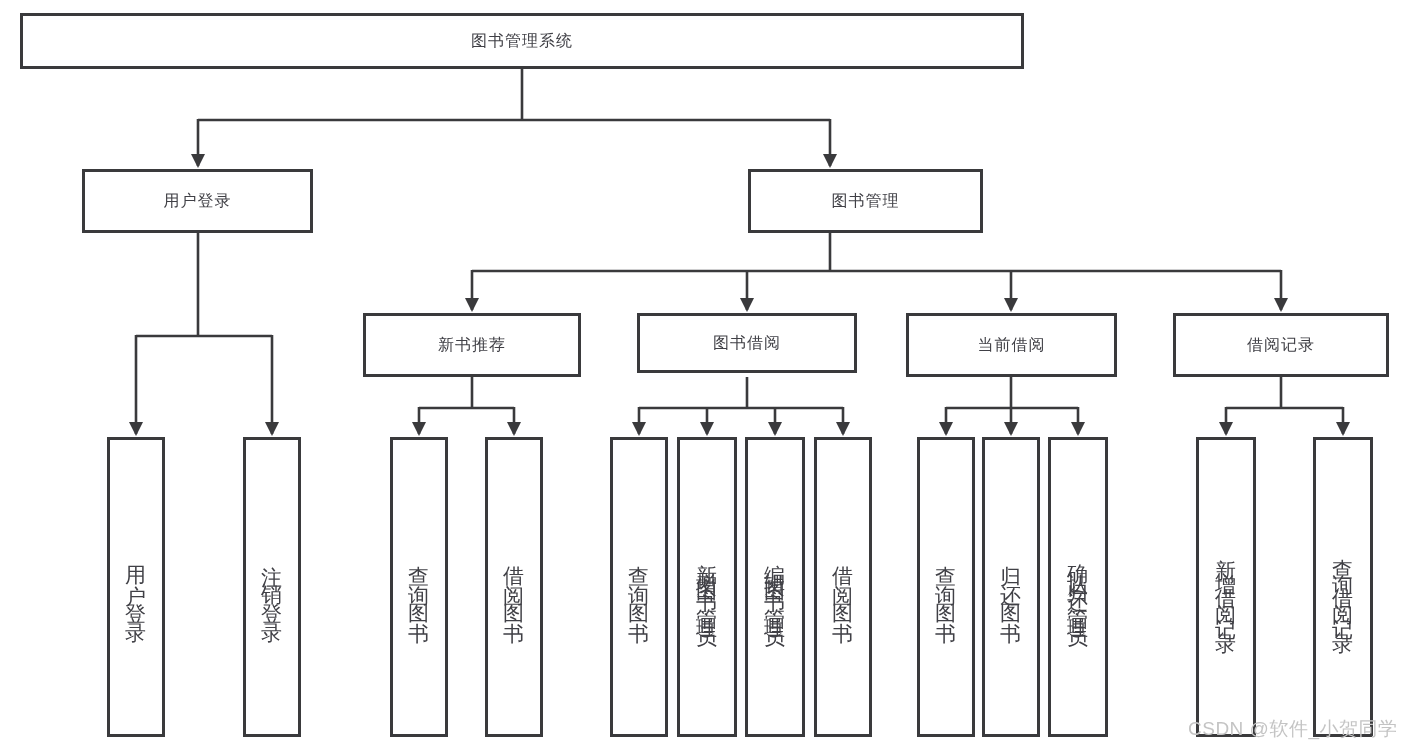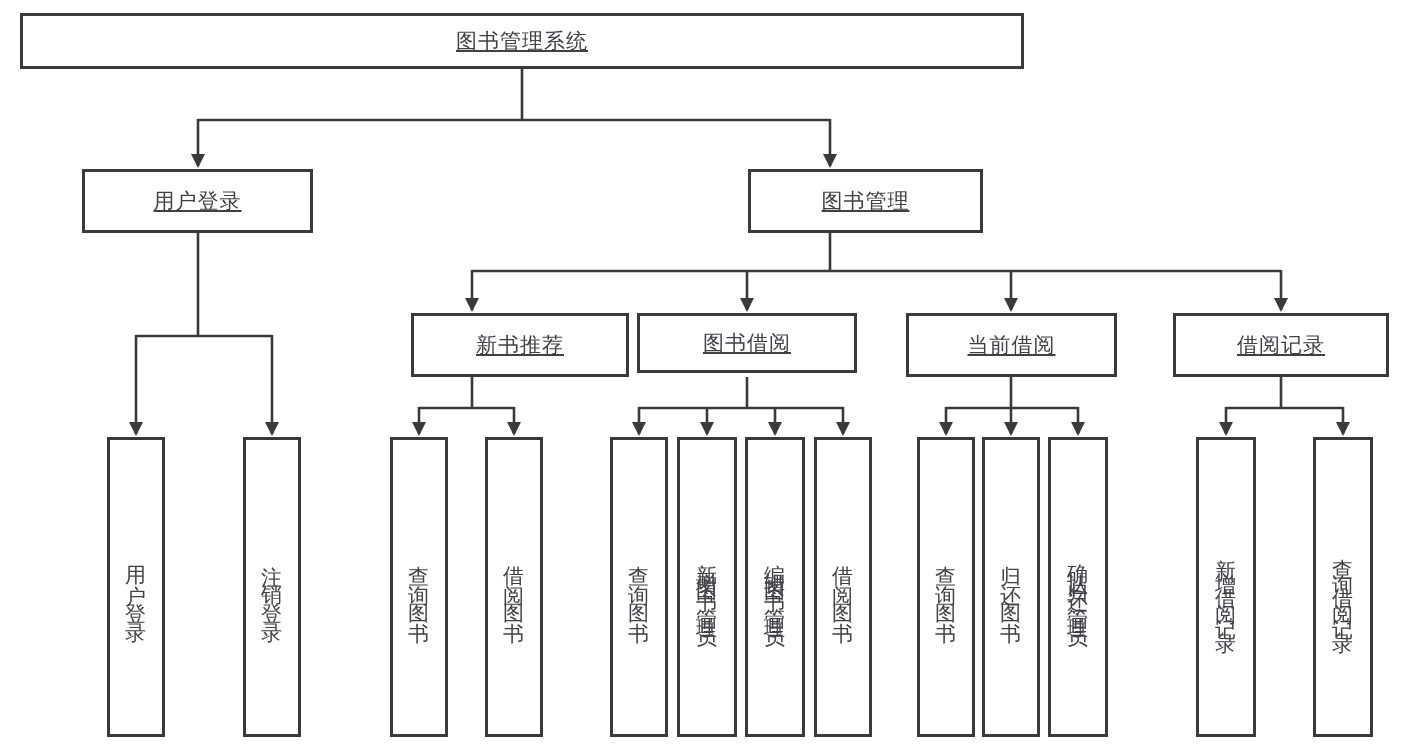--- a/index.html
+++ b/index.html
@@ -8,21 +8,21 @@
     font-family:"Liberation Sans","DejaVu Sans",sans-serif;
     color:#404046;
   }
   svg.wires{position:absolute;left:0;top:0;z-index:1;}
   .box{
     position:absolute;box-sizing:border-box;background:#ffffff;
     border:3px solid #3a3a3c;
     display:flex;align-items:center;justify-content:center;
     z-index:2;
   }
-  .h-label{font-size:21px;letter-spacing:1px;white-space:nowrap;text-decoration:underline;}
+  .h-label{font-size:16px;letter-spacing:1px;white-space:nowrap;}
   .v-label{
     writing-mode:vertical-rl;text-orientation:mixed;
     font-size:21px;line-height:1;white-space:nowrap;
   }
   .sp4{letter-spacing:19px;}
   .sp6{letter-spacing:15px;}
   .sp9{letter-spacing:9px;}
   .watermark{
     position:absolute;left:1188px;top:716px;z-index:5;
     font-size:19px;color:#c4c4c4;letter-spacing:0.5px;white-space:nowrap;
@@ -80,21 +80,21 @@
     <span class="h-label">图书管理系统</span>
   </div>
 
   <div class="box" style="left:82px;top:169px;width:231px;height:64px;">
     <span class="h-label">用户登录</span>
   </div>
   <div class="box" style="left:712px;top:169px;width:235px;height:64px;margin-left:36px;">
     <span class="h-label">图书管理</span>
   </div>
 
-  <div class="box" style="left:363px;top:313px;width:218px;height:64px;margin-left:48px;">
+  <div class="box" style="left:363px;top:313px;width:218px;height:64px;">
     <span class="h-label">新书推荐</span>
   </div>
   <div class="box" style="left:637px;top:313px;width:220px;height:60px;">
     <span class="h-label">图书借阅</span>
   </div>
   <div class="box" style="left:1173px;top:313px;width:216px;height:64px;">
     <span class="h-label">借阅记录</span>
   </div>
   <div class="box" style="left:906px;top:313px;width:211px;height:64px;">
     <span class="h-label">当前借阅</span>
@@ -137,13 +137,14 @@
     <span class="v-label sp9">确认归还（管理员）</span>
   </div>
 
   <div class="box" style="left:1196px;top:437px;width:60px;height:300px;">
     <span class="v-label sp6">新增借阅记录</span>
   </div>
   <div class="box" style="left:1313px;top:437px;width:60px;height:300px;">
     <span class="v-label sp6">查询借阅记录</span>
   </div>
 
+  <div class="watermark">CSDN @软件_小贺同学</div>
 </div>
 
 </body></html>

